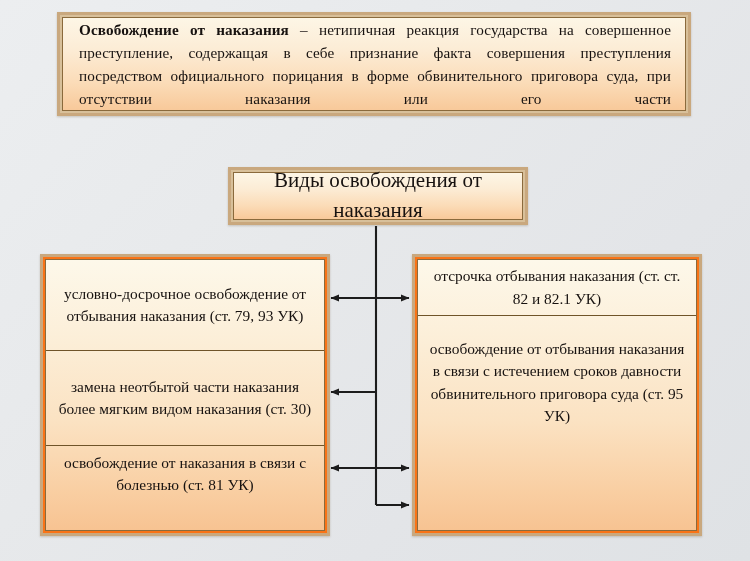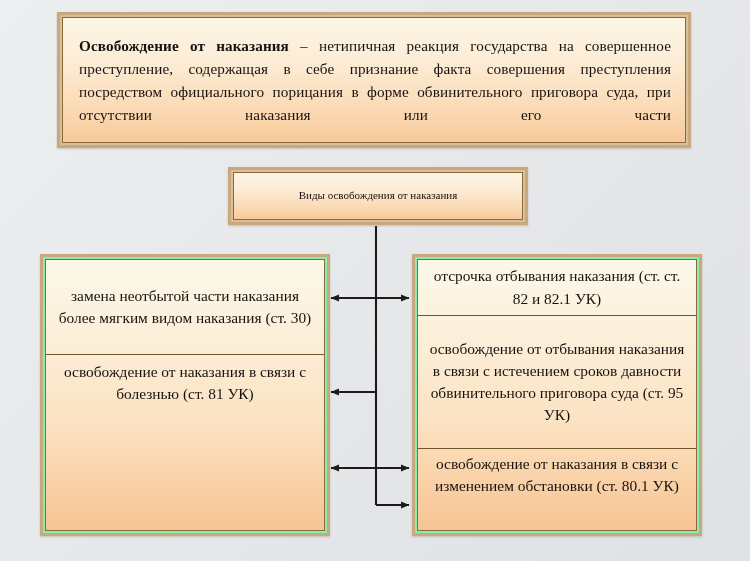--- a/index.html
+++ b/index.html
@@ -36,21 +36,21 @@
     background: linear-gradient(to bottom, #fdf6e6 0%, #fcecd5 35%, #fbdcb8 70%, #f8c99a 100%);
     display: flex;
     flex-direction: column;
   }
 
   
   #defbox {
     left: 57px;
     top: 12px;
     width: 634px;
-    height: 136px;
+    height: 104px;
   }
   #defbox .inner {
     justify-content: center;
     padding: 6px 14px 6px 16px;
   }
   .def-text {
     font-size: 15.2px;
     line-height: 1.52;
     color: #171210;
     text-align: justify;
@@ -67,32 +67,32 @@
     top: 167px;
     width: 300px;
     height: 58px;
   }
   #titlebox .inner {
     align-items: center;
     justify-content: center;
     padding: 2px 8px;
   }
   .title-text {
-    font-size: 11px;
+    font-size: 21px;
     line-height: 1.42;
     color: #171210;
     text-align: center;
   }
 
   
   .column {
     position: absolute;
     box-sizing: border-box;
     border: 3px solid #c9a87e;
-    background: #86efac;
+    background: #f97316;
     padding: 2px;
     box-shadow: 0 1px 2px rgba(90,70,40,0.25);
   }
   .column-inner {
     box-sizing: border-box;
     width: 100%;
     height: 100%;
     border: 1px solid #8a6a3c;
     background: linear-gradient(to bottom, #fdf8ea 0%, #fcefd9 28%, #fbe2c2 60%, #f9cfa3 85%, #f7c characterized 100%);
     background: linear-gradient(to bottom, #fdf8ea 0%, #fcefd9 28%, #fbe2c2 60%, #f9cfa3 85%, #f7c392 100%);
@@ -156,39 +156,39 @@
   </div>
 
   <div class="outer" id="titlebox">
     <div class="inner">
       <div class="title-text">Виды освобождения от наказания</div>
     </div>
   </div>
 
   <div class="column" id="leftcol">
     <div class="column-inner">
+      <div class="cell" style="height:91px;">
+        <div class="cell-text">условно-досрочное освобождение от отбывания наказания (ст. 79, 93 УК)</div>
+      </div>
       <div class="cell" style="height:95px;">
         <div class="cell-text">замена неотбытой части наказания более мягким видом наказания (ст. 30)</div>
       </div>
       <div class="cell" style="flex:1;align-items:flex-start;padding-top:6px;">
         <div class="cell-text">освобождение от наказания в связи с болезнью (ст. 81 УК)</div>
       </div>
     </div>
   </div>
 
   <div class="column" id="rightcol">
     <div class="column-inner">
       <div class="cell" style="height:56px;">
         <div class="cell-text">отсрочка отбывания наказания (ст. ст. 82 и 82.1 УК)</div>
       </div>
       <div class="cell" style="height:133px;">
         <div class="cell-text">освобождение от отбывания наказания в связи с истечением сроков давности обвинительного приговора суда (ст. 95 УК)</div>
-      </div>
-      <div class="cell" style="flex:1;align-items:flex-start;padding-top:4px;">
-        <div class="cell-text">освобождение от наказания в связи с изменением обстановки (ст. 80.1 УК)</div>
       </div>
     </div>
   </div>
 
   <svg id="connectors" viewBox="0 0 750 561">
     <defs>
       <marker id="arrowR" markerWidth="9" markerHeight="9" refX="8" refY="4" orient="auto" markerUnits="userSpaceOnUse">
         <path d="M0,0.6 L8.5,4 L0,7.4 Z" fill="#1c1c1c"></path>
       </marker>
       <marker id="arrowL" markerWidth="9" markerHeight="9" refX="8" refY="4" orient="auto" markerUnits="userSpaceOnUse">

